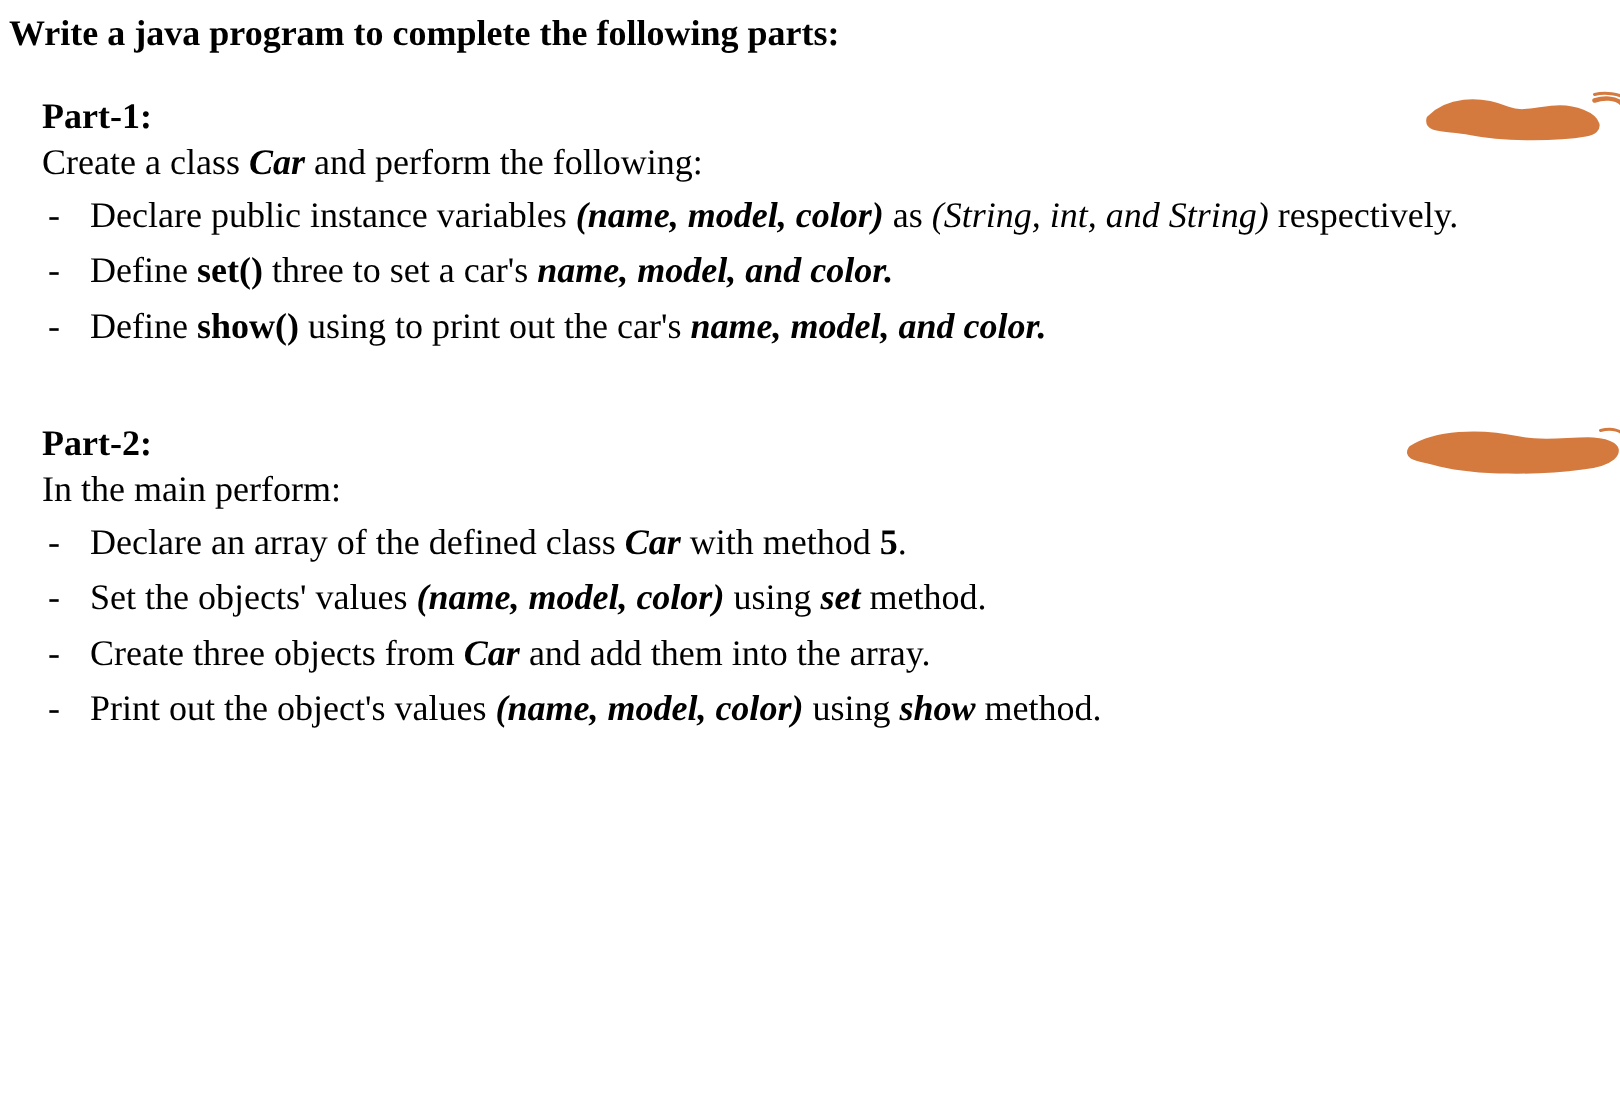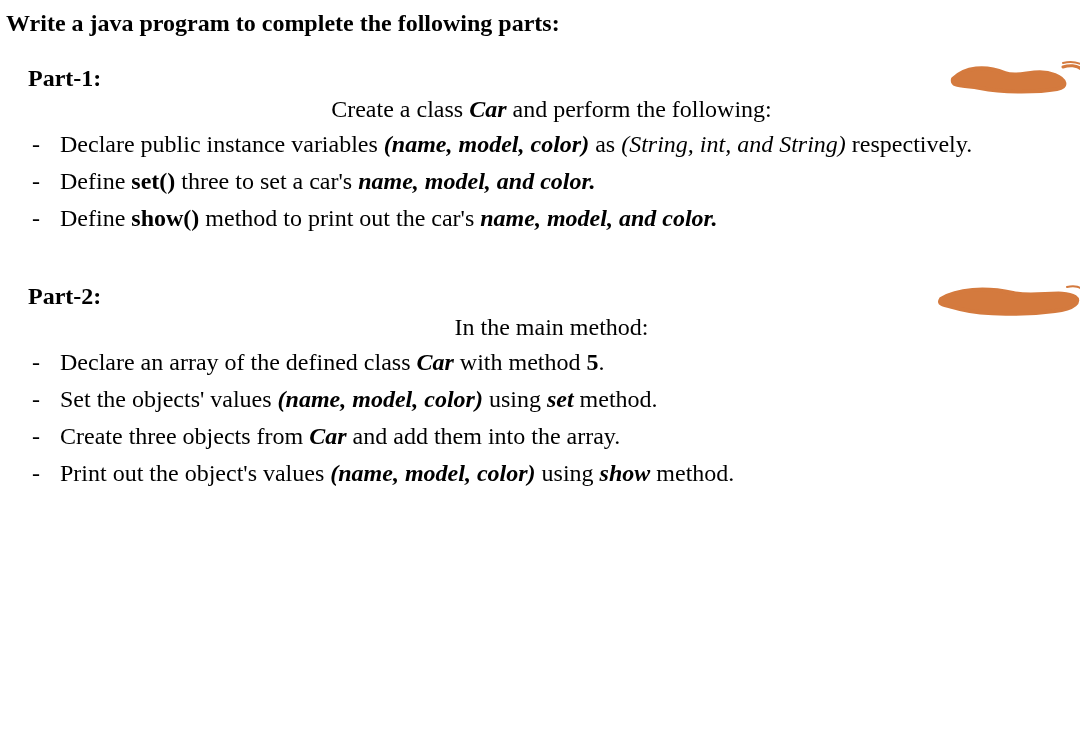--- a/index.html
+++ b/index.html
@@ -25,21 +25,20 @@
     margin-left: 22px;
     margin-bottom: 48px;
     position: relative;
   }
   .part-header {
     font-weight: bold;
     margin-bottom: 4px;
   }
   .intro {
     margin-bottom: 4px;
-    text-align: center;
   }
   .bullets {
     list-style: none;
     padding: 0;
     margin: 0;
   }
   .bullets li {
     position: relative;
     padding-left: 32px;
     margin-bottom: 2px;
@@ -86,38 +85,38 @@
       <span>Create a class </span><span class="bolditalic">Car</span><span> and perform the following:</span>
     </div>
     <ul class="bullets">
       <li>
         <span>Declare public instance variables </span><span class="bolditalic">(name, model, color)</span><span> as </span><span class="italic">(String, int, and String)</span><span> respectively.</span>
       </li>
       <li>
         <span>Define </span><span class="bold">set()</span><span> three to set a car's </span><span class="bolditalic">name, model, and color.</span>
       </li>
       <li>
-        <span>Define </span><span class="bold">show()</span><span> method to print out the car's </span><span class="bolditalic">name, model, and color.</span>
+        <span>Define </span><span class="bold">show()</span><span> using to print out the car's </span><span class="bolditalic">name, model, and color.</span>
       </li>
     </ul>
   </div>
 
   <div class="section">
 
     <div class="scribble" style="right:-10px; top:-4px;">
       <svg width="150" height="40" viewBox="0 0 150 40">
         <g fill="none" stroke="#d47a3e" stroke-linecap="round" stroke-linejoin="round">
           <path d="M6 20 C 22 10, 50 8, 78 14 C 100 19, 128 10, 140 18 C 146 22, 140 30, 120 32 C 90 36, 50 36, 25 30 C 10 26, 2 26, 6 20 Z" fill="#d47a3e" stroke="#d47a3e" stroke-width="4"></path>
           <path d="M132 8 C 140 6, 146 8, 148 12" stroke-width="2"></path>
         </g>
       </svg>
     </div>
 
     <div class="part-header">Part-2:</div>
-    <div class="intro">In the main method:</div>
+    <div class="intro">In the main perform:</div>
     <ul class="bullets">
       <li>
         <span>Declare an array of the defined class </span><span class="bolditalic">Car</span><span> with method </span><span class="bold">5</span><span>.</span>
       </li>
       <li>
         <span>Set the objects' values </span><span class="bolditalic">(name, model, color)</span><span> using </span><span class="bolditalic">set</span><span> method.</span>
       </li>
       <li>
         <span>Create three objects from </span><span class="bolditalic">Car</span><span> and add them into the array.</span>
       </li>

